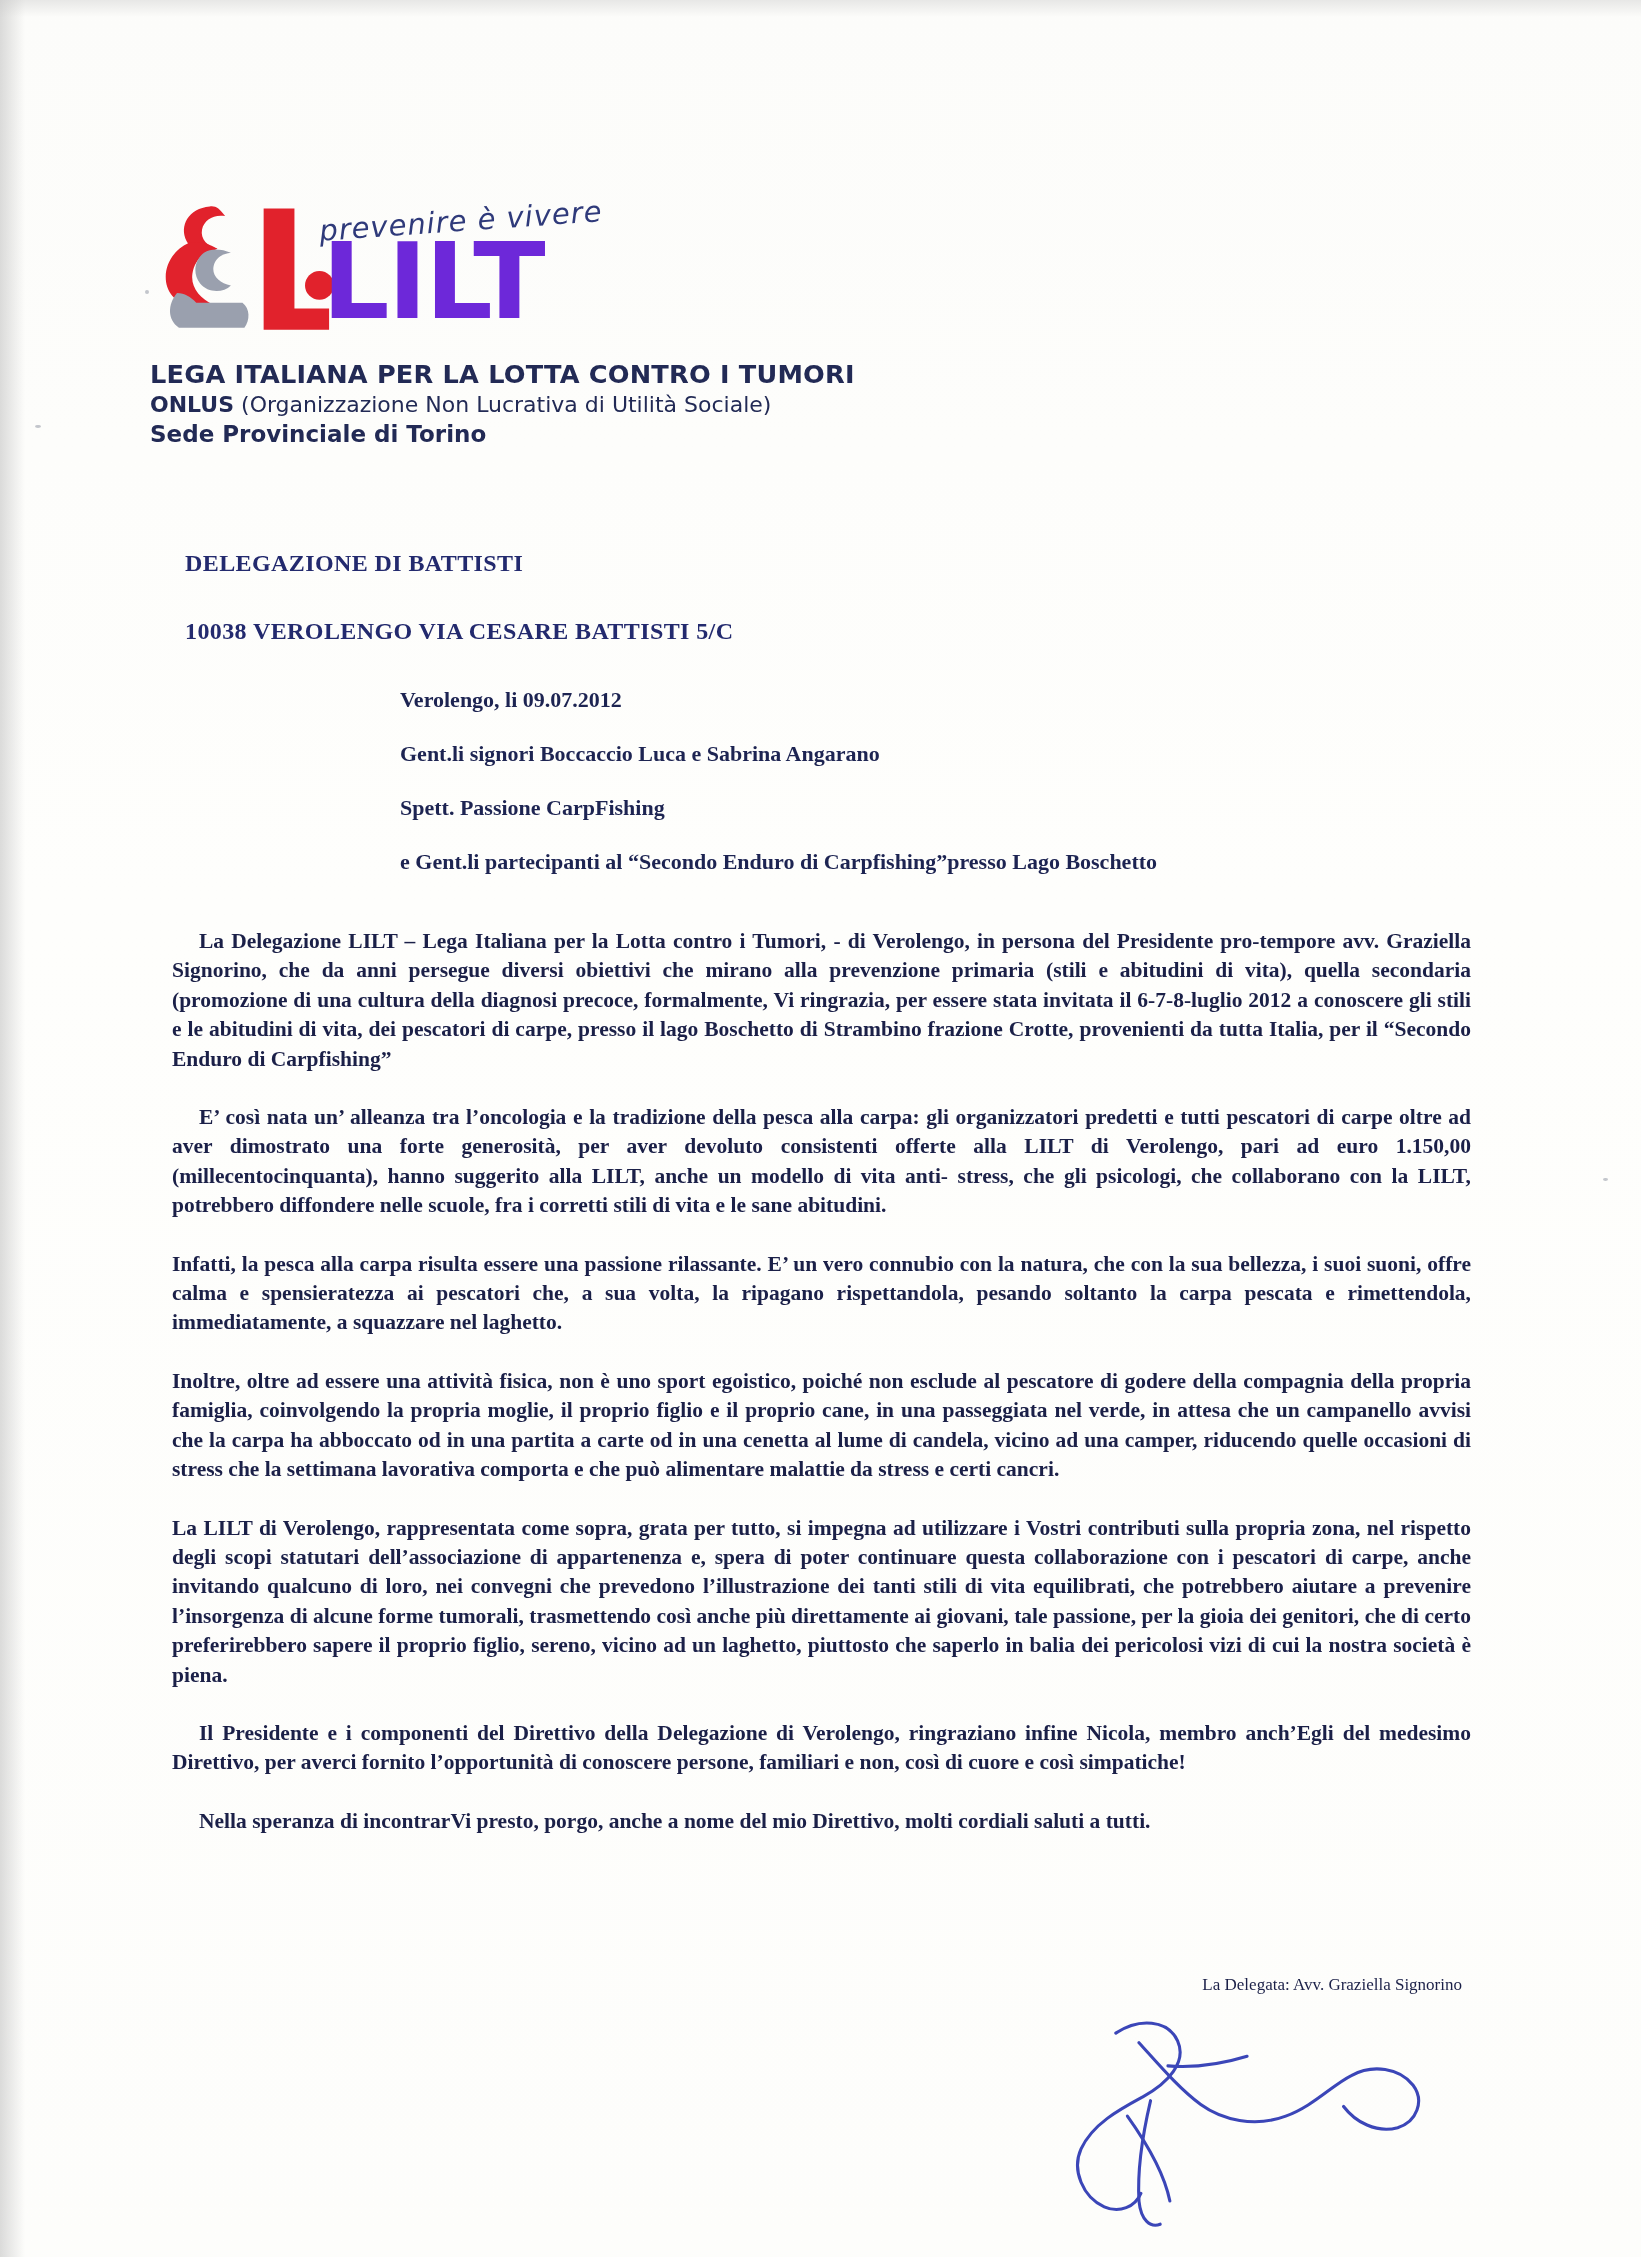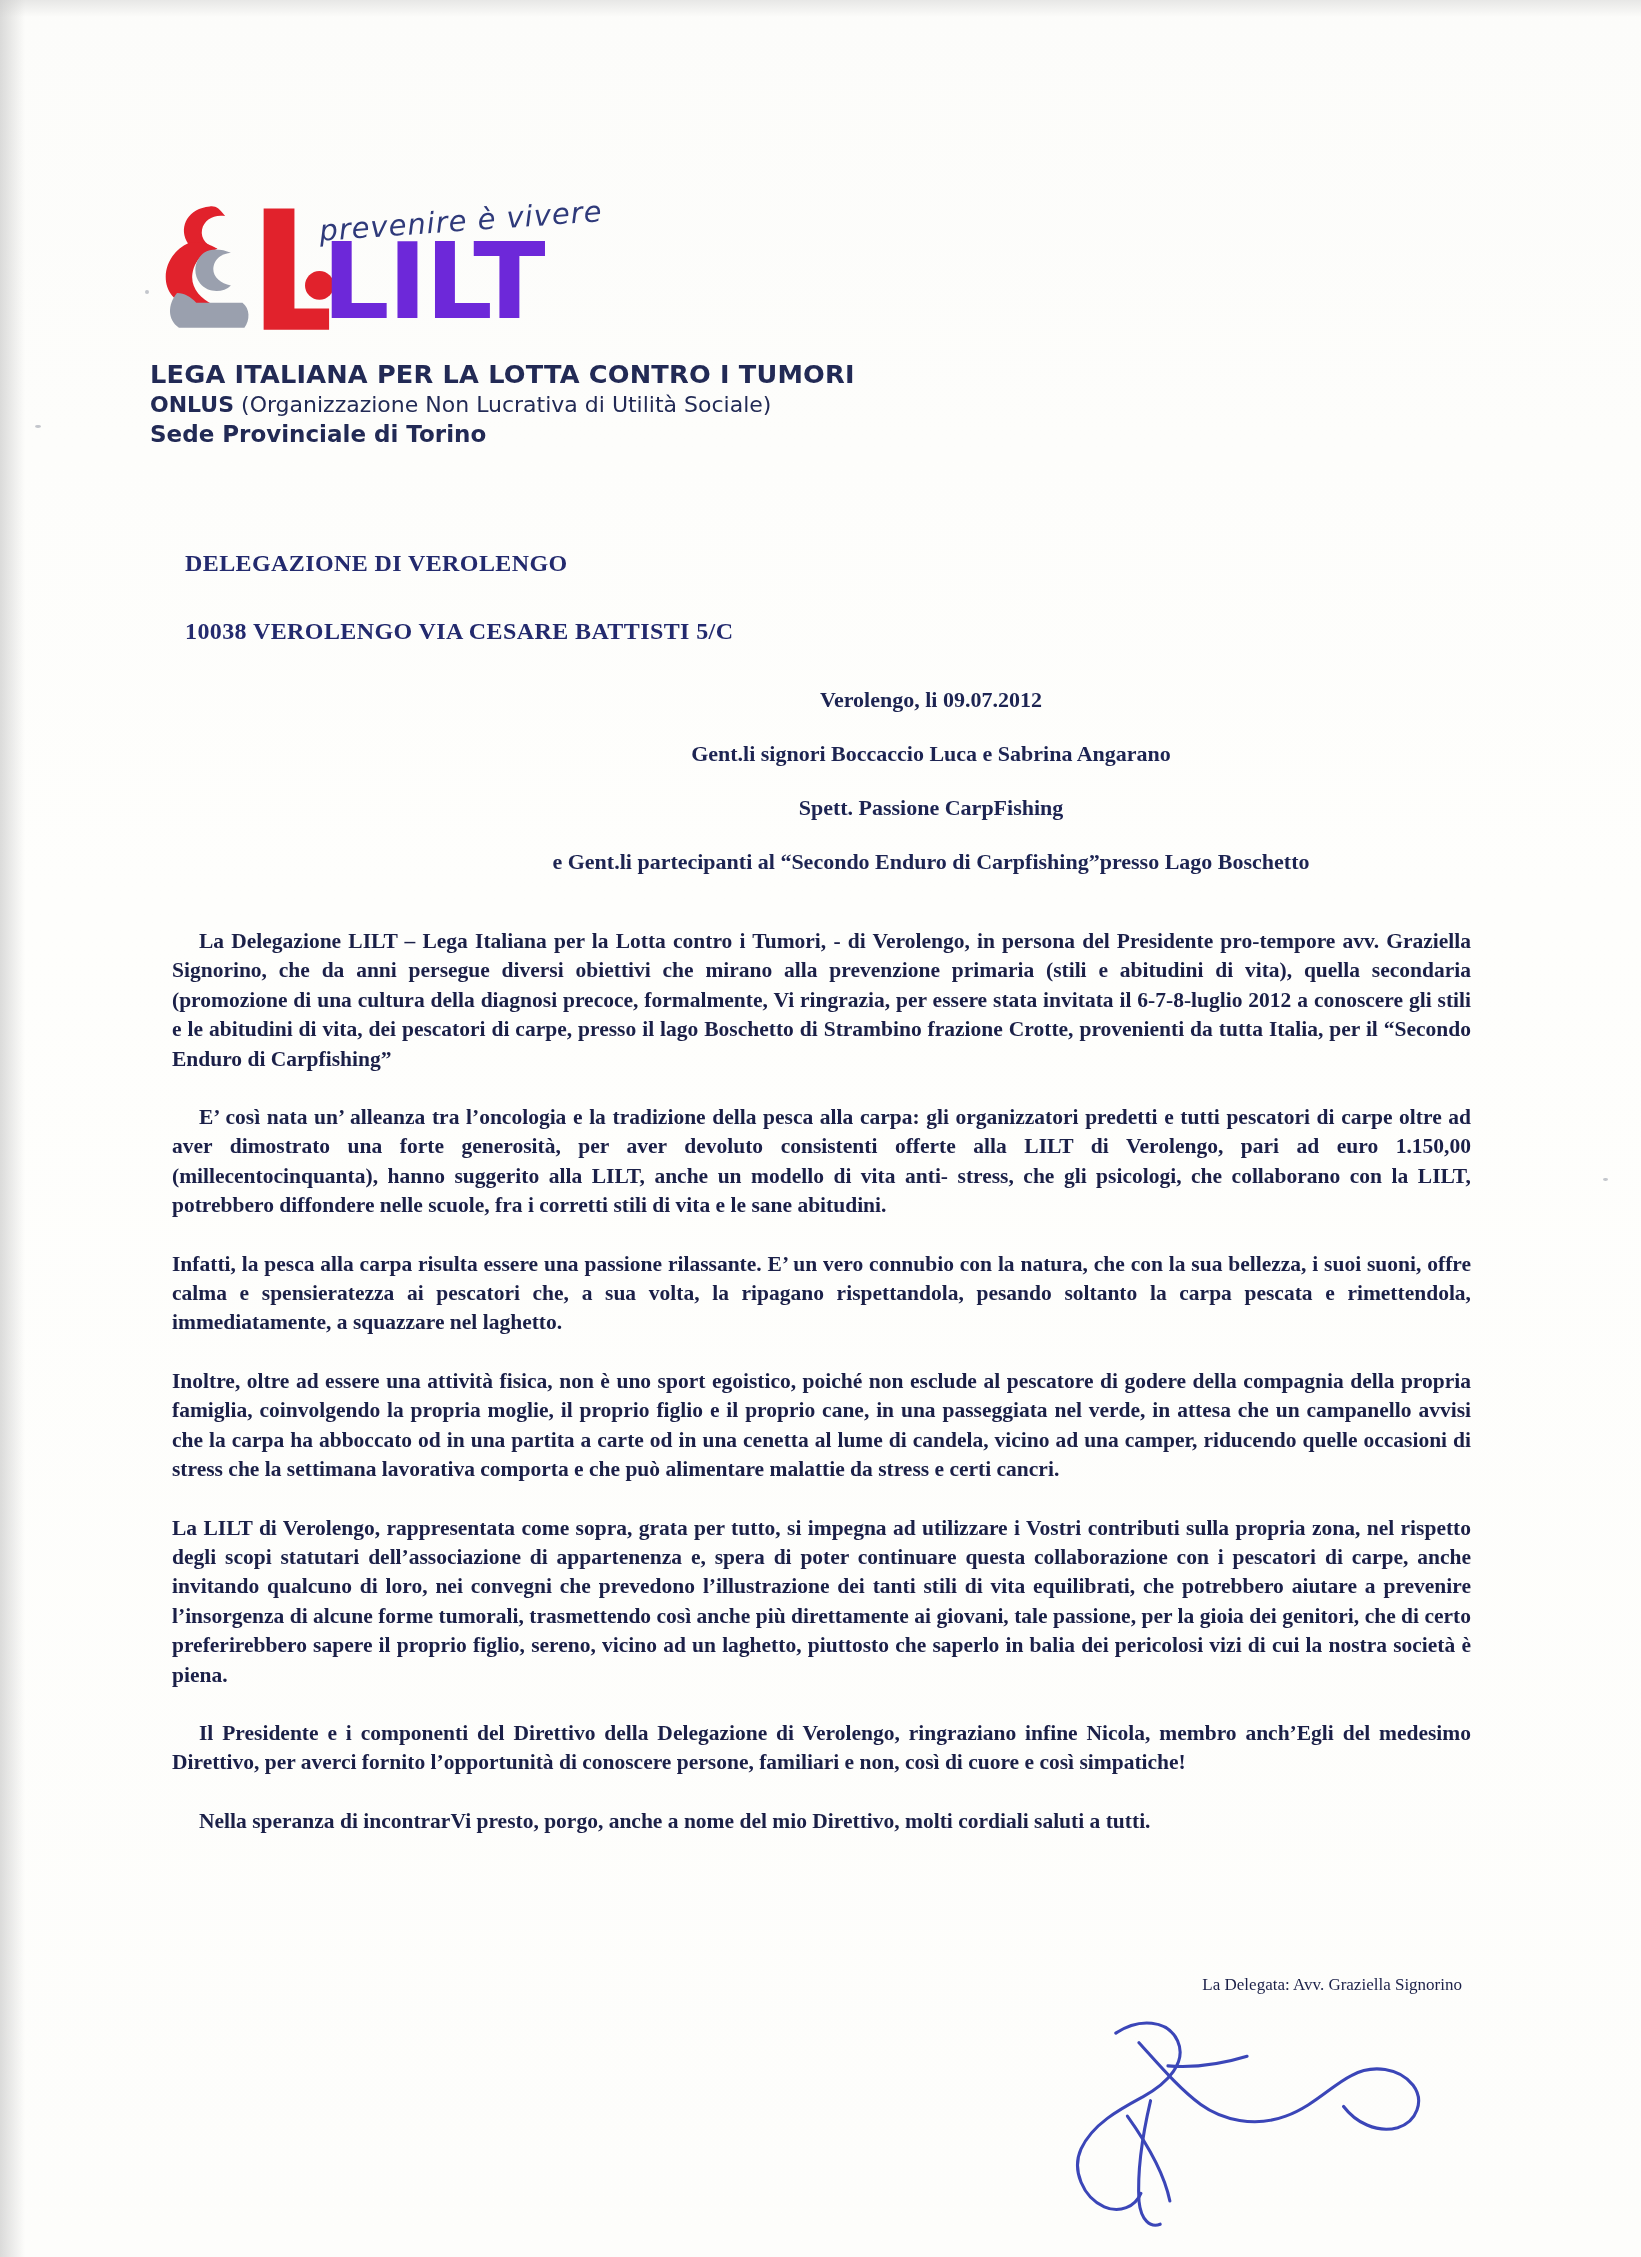--- a/index.html
+++ b/index.html
@@ -122,21 +122,21 @@
     color: #232a6e;
     letter-spacing: 0.4px;
   }
 
   
   .addr-block {
     position: absolute;
     right: 179px;
     top: 687px;
     width: 1062px;
-    text-align: center;
+    text-align: left;
     font-weight: bold;
     font-size: 22px;
     color: #1d2452;
   }
   .addr-block div { margin-bottom: 28px; }
   .addr-block div:last-child { margin-bottom: 0; }
 
   
   .body-text {
     position: absolute;
@@ -217,21 +217,21 @@
         <span class="lilt-word">LILT</span>
       </div>
 
       <div class="org-lines">
         <div class="org-line1">LEGA ITALIANA PER LA LOTTA CONTRO I TUMORI</div>
         <div class="org-line2"><b>ONLUS</b><span> (Organizzazione Non Lucrativa di Utilità Sociale)</span></div>
         <div class="org-line3">Sede Provinciale di Torino</div>
       </div>
     </div>
 
-    <div class="deleg">DELEGAZIONE DI VEROLENGO</div>
+    <div class="deleg">DELEGAZIONE DI BATTISTI</div>
     <div class="deleg-addr">10038 VEROLENGO VIA CESARE BATTISTI 5/C</div>
 
     <div class="addr-block">
       <div>Verolengo, li 09.07.2012</div>
       <div>Gent.li signori Boccaccio Luca e Sabrina Angarano</div>
       <div>Spett. Passione CarpFishing</div>
       <div>e Gent.li partecipanti al “Secondo Enduro di Carpfishing”presso Lago Boschetto</div>
     </div>
 
     <div class="body-text">

